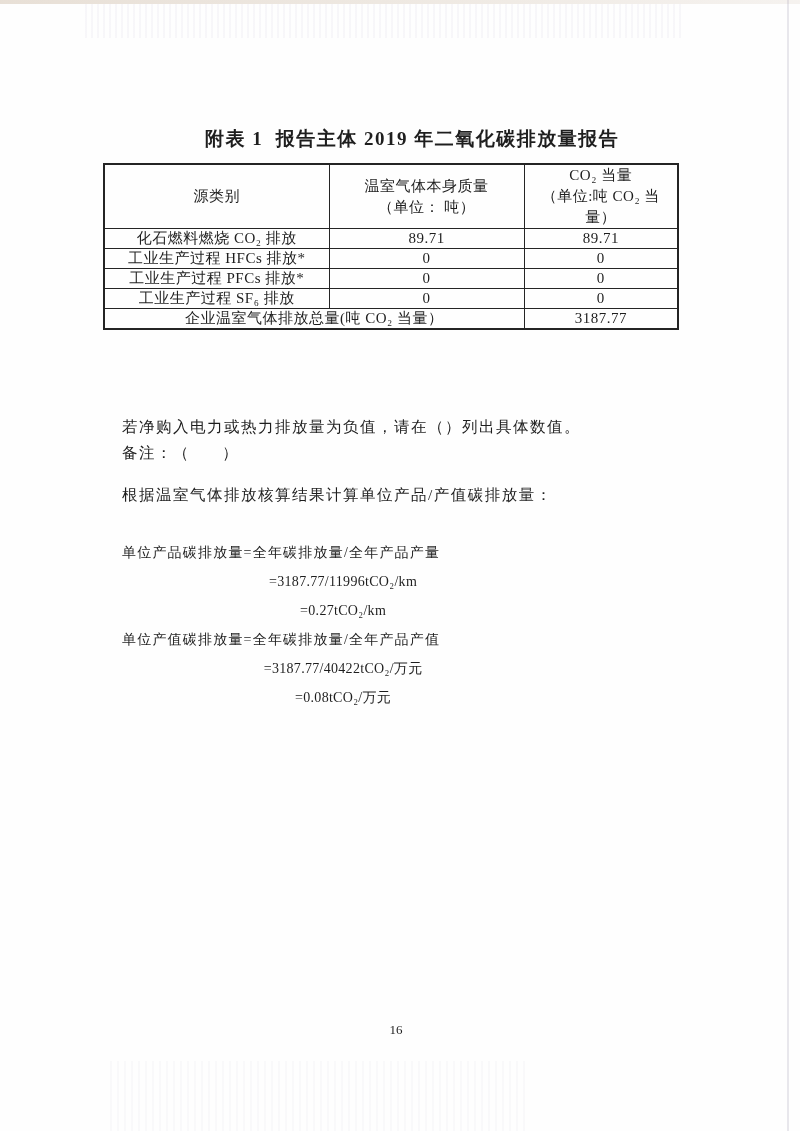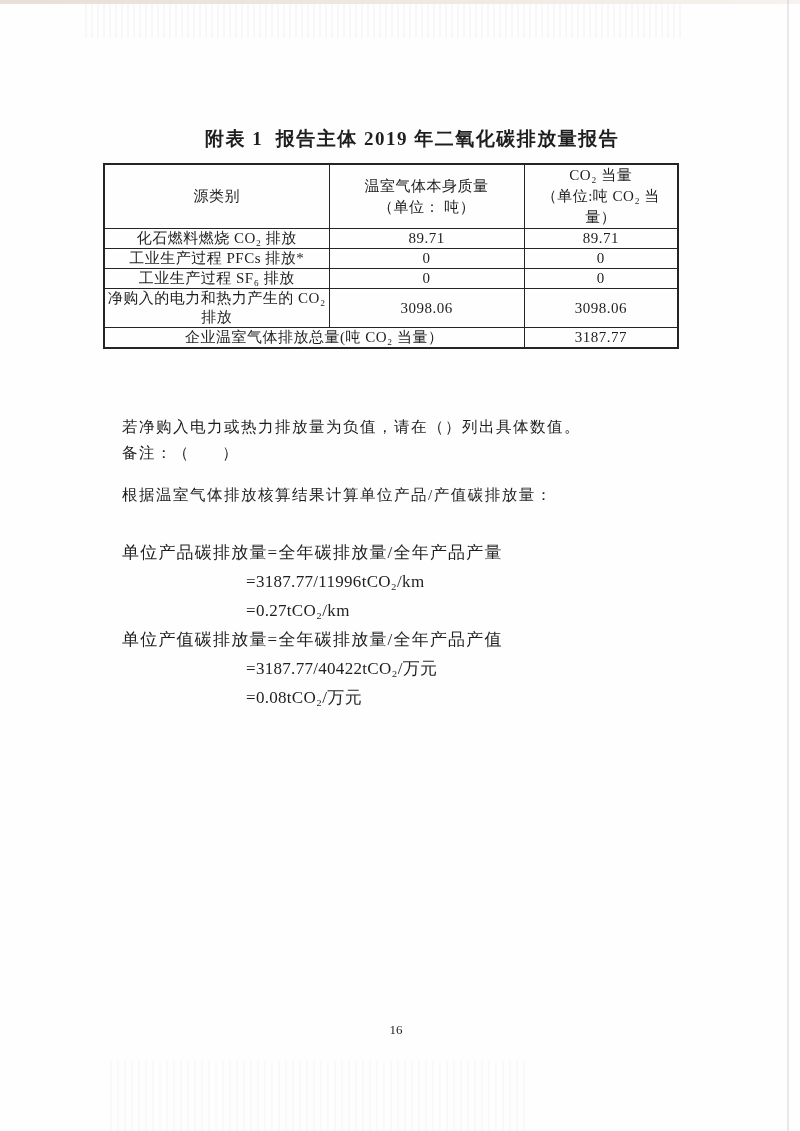--- a/index.html
+++ b/index.html
@@ -55,21 +55,21 @@
   table.emissions tbody tr{height:18px;}
   .th-line{line-height:21px;}
   
   .notes{position:absolute;left:122px;top:414px;font-size:15.5px;letter-spacing:1.5px;}
   .notes .line{line-height:26px;white-space:pre;}
   
   .calc-heading{
     position:absolute;left:122px;top:485px;
     font-size:15.5px;font-weight:400;letter-spacing:1.5px;white-space:pre;
   }
-  .calc{position:absolute;left:122px;top:538px;font-size:17px;letter-spacing:1.2px;}
+  .calc{position:absolute;left:122px;top:538px;font-size:14px;letter-spacing:1.2px;text-align:center;}
   .calc .line{line-height:29px;white-space:pre;}
   .calc .indent{padding-left:124px;letter-spacing:.3px;}
   
   .page-number{
     position:absolute;left:0;right:8px;top:1022px;
     text-align:center;font-size:13px;letter-spacing:0;
   }
 </style>
 </head>
 <body>
@@ -104,33 +104,33 @@
         </th>
       </tr>
     </thead>
     <tbody>
       <tr>
         <td>化石燃料燃烧 CO₂ 排放</td>
         <td>89.71</td>
         <td>89.71</td>
       </tr>
       <tr>
+        <td>工业生产过程 HFCs 排放*</td>
+        <td>0</td>
+        <td>0</td>
+      </tr>
+      <tr>
         <td>工业生产过程 PFCs 排放*</td>
         <td>0</td>
         <td>0</td>
       </tr>
       <tr>
         <td>工业生产过程 SF₆ 排放</td>
         <td>0</td>
         <td>0</td>
-      </tr>
-      <tr>
-        <td>净购入的电力和热力产生的 CO₂ 排放</td>
-        <td>3098.06</td>
-        <td>3098.06</td>
       </tr>
       <tr>
         <td colspan="2">企业温室气体排放总量(吨 CO₂ 当量）</td>
         <td>3187.77</td>
       </tr>
     </tbody>
   </table>
 
   <div class="notes">
     <div class="line">若净购入电力或热力排放量为负值，请在（）列出具体数值。</div>

